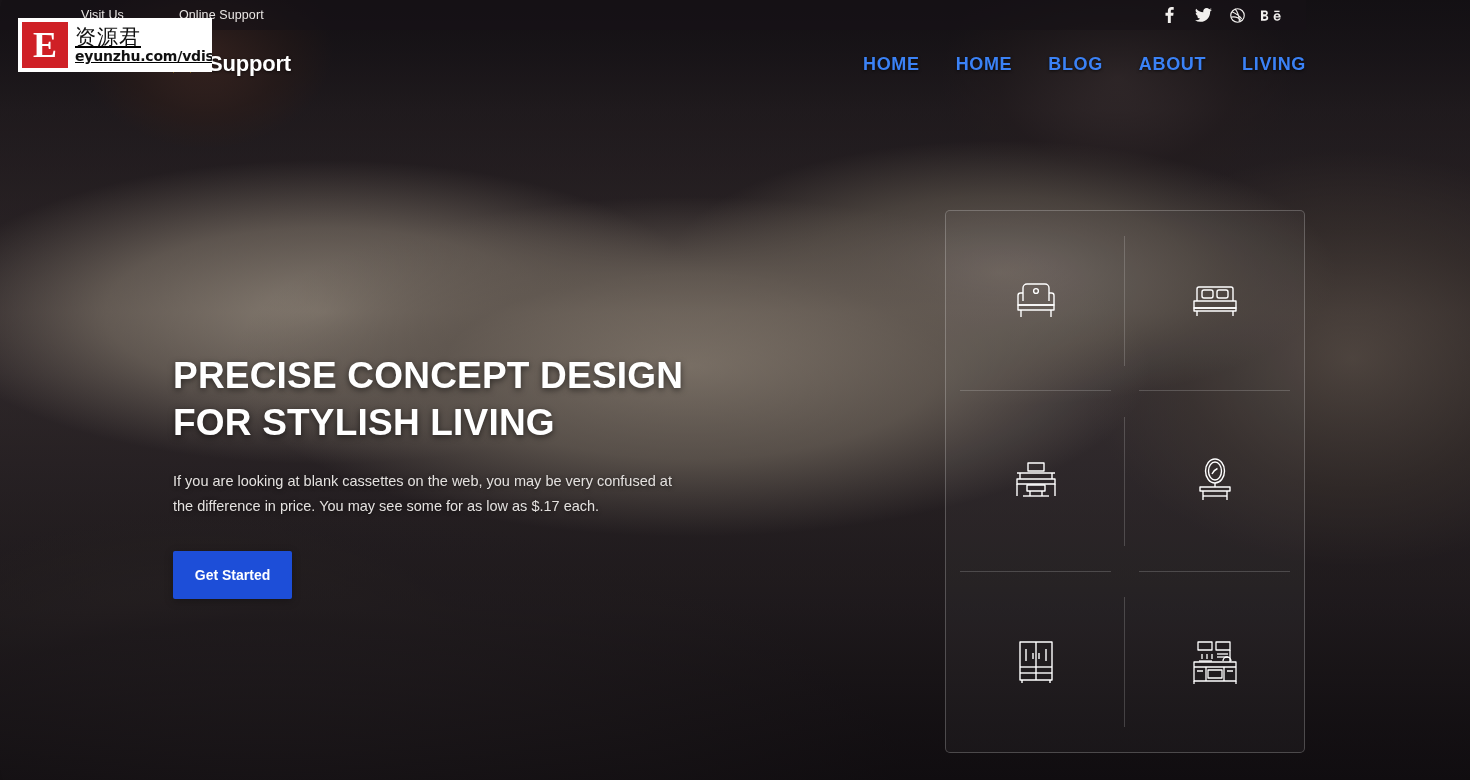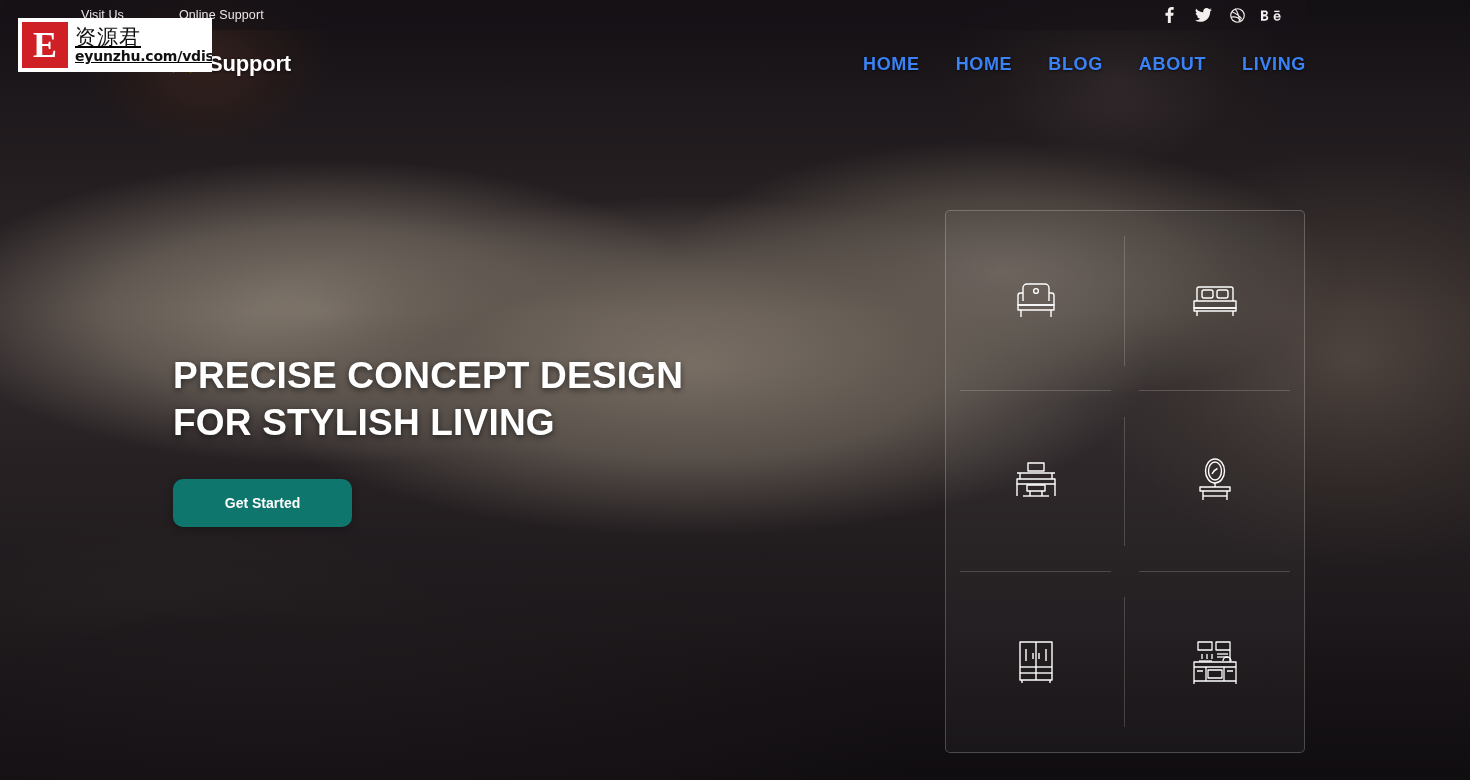--- a/index.html
+++ b/index.html
@@ -124,25 +124,25 @@
     margin-top:23px;
     color:#e4e1df;
     font-size:14.5px;
     line-height:24.5px;
     max-width:505px;
     text-shadow:0 1px 4px rgba(0,0,0,.6);
   }
   .cta {
     display:inline-flex; align-items:center; justify-content:center;
     margin-top:33px;
-    width:179px; height:48px;
-    background:#0f766e;
+    width:119px; height:48px;
+    background:#1d4ed8;
     color:#ffffff;
     font-size:14px; font-weight:bold;
-    border:none; border-radius:10px;
+    border:none; border-radius:2px;
     cursor:pointer;
     box-shadow:0 2px 8px rgba(0,0,0,.28);
   }
 
   
   .icon-panel {
     position:absolute;
     left:945px; top:210px;
     width:360px; height:543px;
     border:1px solid rgba(255,255,255,.22);
@@ -260,20 +260,21 @@
       <a class="nav-item">HOME</a>
       <a class="nav-item">BLOG</a>
       <a class="nav-item">ABOUT</a>
       <a class="nav-item">LIVING</a>
     </nav>
   </div>
 
   <div class="hero-copy">
     <h1 class="hero-title">PRECISE CONCEPT DESIGN
 FOR STYLISH LIVING</h1>
+    <p class="hero-sub">If you are looking at blank cassettes on the web, you may be very confused at the difference in price. You may see some for as low as $.17 each.</p>
     <button class="cta">Get Started</button>
   </div>
 
   <div class="icon-panel">
 
     <div class="icon-cell">
       <span>
         <svg width="46" height="44" viewBox="0 0 46 44" fill="none" stroke="#ffffff" stroke-width="1.4" stroke-linejoin="round">
           <path d="M10 22V9a4 4 0 0 1 4-4h18a4 4 0 0 1 4 4v13"></path>
           <path d="M10 14H7.5A2.5 2.5 0 0 0 5 16.5V26h36v-9.5A2.5 2.5 0 0 0 38.5 14H36"></path>

